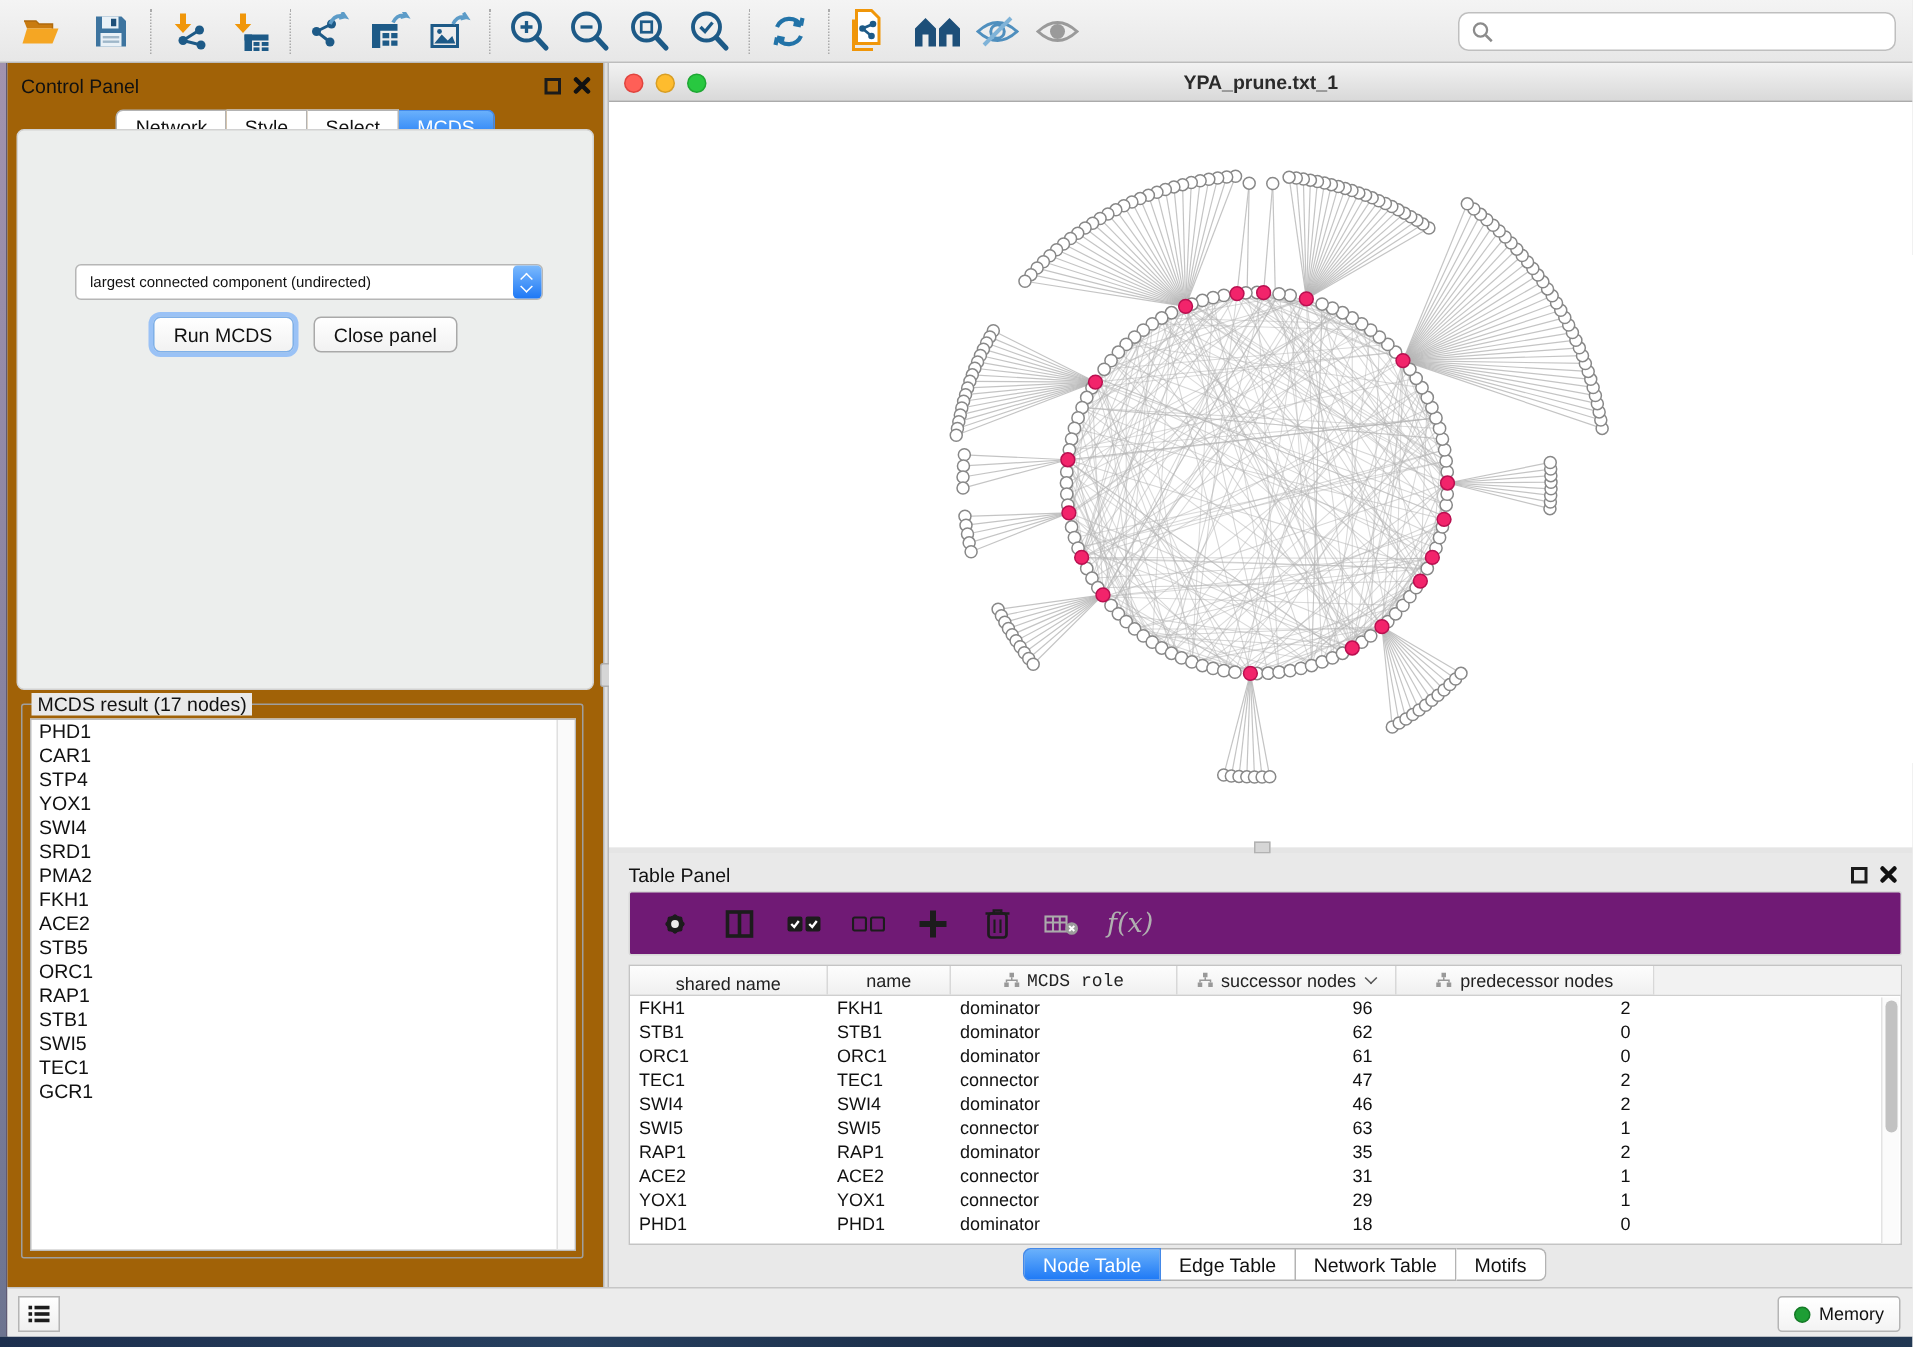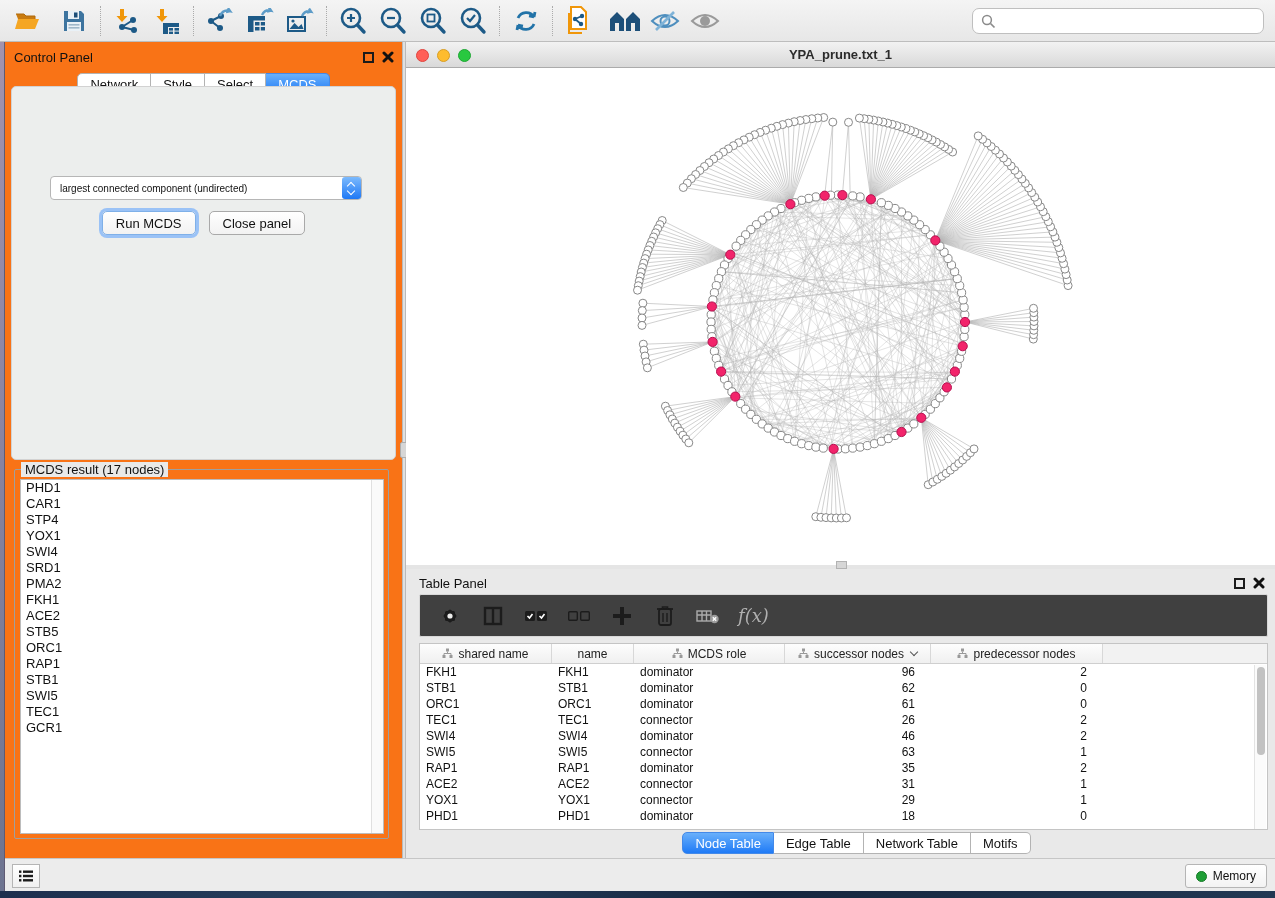--- a/index.html
+++ b/index.html
@@ -17,21 +17,21 @@
     background:#fff; border:1px solid #bfbfbf; border-radius:7px; display:flex; align-items:center; padding-left:8px; }
   .tb-search input { border:none; outline:none; flex:1; height:20px; font-size:12px; background:transparent; }
 
   
   .desk-left { position:absolute; left:0; top:42px; width:5px; height:849px;
     background:linear-gradient(#a293ae,#8d86a3 40%,#6d7490); border-right:1px solid #5f5a73; }
   .desk-bottom { position:absolute; left:0; top:891px; width:1275px; height:7px;
     background:linear-gradient(90deg,#1d2f4e,#27405f 30%,#16263f 60%,#223853); }
 
   
-  .control-panel { position:absolute; left:5px; top:42px; width:397px; height:816px; background:#f97316; }
+  .control-panel { position:absolute; left:5px; top:42px; width:397px; height:816px; background:#a16207; }
   .panel-title { position:absolute; left:9px; top:8px; font-size:13px; color:#111; }
   .panel-icons { position:absolute; right:8px; top:9px; display:flex; gap:8px; align-items:center; }
   .float-box { width:11px; height:11px; border:2px solid #1b1b1b; background:transparent; display:inline-block; }
 
   .seg { display:inline-flex; }
   .seg .seg-btn { height:22px; padding:0 12px; background:#fff; border:1px solid #b3b3b3; border-left:none;
     font-size:13px; color:#111; display:flex; align-items:center; justify-content:center; }
   .seg .seg-btn:first-child { border-left:1px solid #b3b3b3; border-radius:5px 0 0 5px; }
   .seg .seg-btn:last-child { border-radius:0 5px 5px 0; }
   .seg .seg-btn.active { background:linear-gradient(#69b0fb,#1f7af6); color:#fff; border-color:#4489e8; }
@@ -72,21 +72,21 @@
   .lights { position:absolute; left:10px; top:7px; display:flex; gap:8px; }
   .light { width:13px; height:13px; border-radius:50%; }
   .light.red { background:#ff5f57; border:1px solid #e0443e; }
   .light.yellow { background:#febc2e; border:1px solid #d89e24; }
   .light.green { background:#28c840; border:1px solid #1ea733; }
   .net-title { position:absolute; left:0; top:5px; width:100%; text-align:center; font-size:13px; font-weight:700; color:#2b2b2b; }
   .net-canvas { position:absolute; left:406px; top:68px; width:869px; height:497px; background:#fff; }
 
   
   .table-panel { position:absolute; left:406px; top:569px; width:869px; height:289px; background:#e9e9e9; }
-  .tp-toolbar { position:absolute; left:13px; top:25px; width:849px; height:43px; background:#404040;
+  .tp-toolbar { position:absolute; left:13px; top:25px; width:849px; height:43px; background:#701a75;
     border:1px solid #d8d8d8; border-radius:2px; display:flex; align-items:center; gap:17px; padding-left:17px; }
   .tp-toolbar .ticon { width:26px; height:26px; display:flex; align-items:center; justify-content:center; background:transparent; border:none; }
   .fx-label { font-family:"DejaVu Serif", serif; font-style:italic; font-size:18px; color:#b0b0b0; }
 
   .ntable { position:absolute; left:13px; top:74px; width:849px; height:187px; background:#fff; border:1px solid #c4c4c4; }
   .ntable-header { display:flex; height:20px; background:linear-gradient(#fdfdfd,#f0f0f0); border-bottom:1px solid #cfcfcf; }
   .hcell { display:flex; align-items:center; justify-content:center; gap:5px; border-right:1px solid #d8d8d8;
     font-size:12px; color:#222; overflow:hidden; white-space:nowrap; }
   .hcell.filler { border-right:none; background:#f2f2f2; }
   .sort-chev { width:6px; height:6px; border:1.4px solid #555; border-top:none; border-left:none; transform:rotate(45deg); margin-left:2px; margin-top:-3px; }
@@ -1105,35 +1105,35 @@
           </g>
           <circle cx="19.5" cy="12" r="4.2" fill="#9c9c9c"></circle>
           <path d="M17.8 10.3 l3.4 3.4 M21.2 10.3 l-3.4 3.4" stroke="#fff" stroke-width="1.3"></path>
         </svg>
       </button>
       <span class="fx-label">f(x)</span>
     </div>
 
     <div class="ntable">
       <div class="ntable-header" id="ntable-header">
-          <div class="hcell" style="width: 132px;">
+          <div class="hcell" style="width: 132px; flex-direction: column;">
             <svg width="11" height="11" viewBox="0 0 11 11">
               <g fill="#999">
                 <rect x="4" y="0.5" width="3" height="3"></rect>
                 <rect x="0.5" y="7" width="3" height="3"></rect>
                 <rect x="7.5" y="7" width="3" height="3"></rect>
               </g>
               <path d="M5.5 3.5 v2 M2 7 v-1.5 h7 V7" fill="none" stroke="#999" stroke-width="1"></path>
             </svg>
             <span>shared name</span>
           </div>
           <div class="hcell" style="width: 82px;">
             <span>name</span>
           </div>
-          <div class="hcell" style="width: 151px;">
+          <div class="hcell" style="width: 151px; font-family: Liberation Mono, monospace;">
             <svg width="11" height="11" viewBox="0 0 11 11">
               <g fill="#999">
                 <rect x="4" y="0.5" width="3" height="3"></rect>
                 <rect x="0.5" y="7" width="3" height="3"></rect>
                 <rect x="7.5" y="7" width="3" height="3"></rect>
               </g>
               <path d="M5.5 3.5 v2 M2 7 v-1.5 h7 V7" fill="none" stroke="#999" stroke-width="1"></path>
             </svg>
             <span>MCDS role</span>
           </div>
@@ -1181,21 +1181,21 @@
             <div class="tcell txt" style="width: 132px;">ORC1</div>
             <div class="tcell txt" style="width: 82px;">ORC1</div>
             <div class="tcell txt" style="width: 151px;">dominator</div>
             <div class="tcell num" style="width: 146px;">61</div>
             <div class="tcell num" style="width: 172px;">0</div>
           </div>
           <div class="trow">
             <div class="tcell txt" style="width: 132px;">TEC1</div>
             <div class="tcell txt" style="width: 82px;">TEC1</div>
             <div class="tcell txt" style="width: 151px;">connector</div>
-            <div class="tcell num" style="width: 146px;">26</div>
+            <div class="tcell num" style="width: 146px;">47</div>
             <div class="tcell num" style="width: 172px;">2</div>
           </div>
           <div class="trow">
             <div class="tcell txt" style="width: 132px;">SWI4</div>
             <div class="tcell txt" style="width: 82px;">SWI4</div>
             <div class="tcell txt" style="width: 151px;">dominator</div>
             <div class="tcell num" style="width: 146px;">46</div>
             <div class="tcell num" style="width: 172px;">2</div>
           </div>
           <div class="trow">

